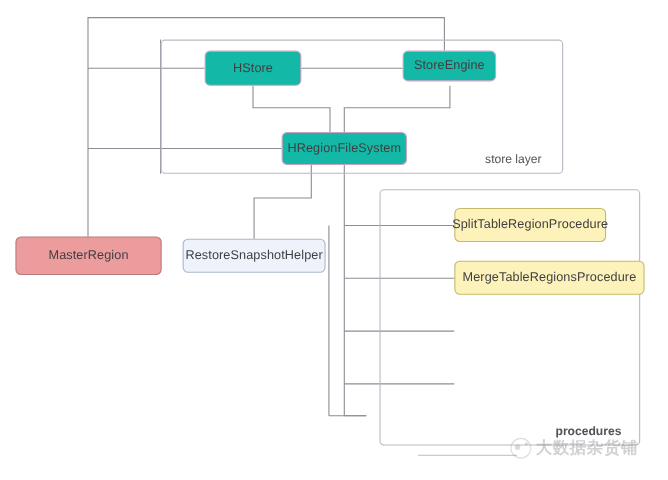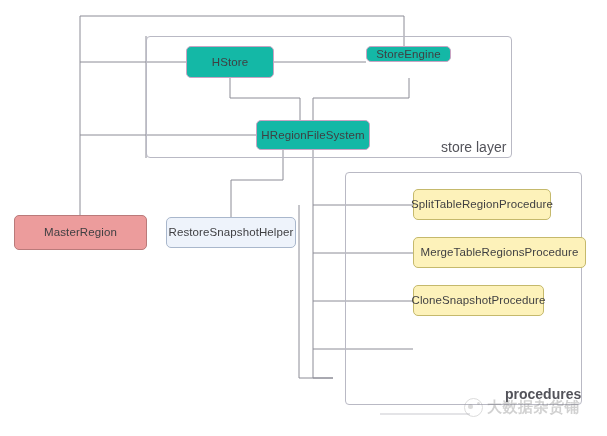--- a/index.html
+++ b/index.html
@@ -57,21 +57,21 @@
   }
   .group-box {
     position: absolute;
     box-sizing: border-box;
     border: 1px solid #b9b9c4;
     border-radius: 4px;
     background: transparent;
   }
   .group-label {
     position: absolute;
-    font-size: 14px;
+    font-size: 11px;
     color: #53535a;
     white-space: nowrap;
   }
   .watermark {
     position: absolute;
     display: flex;
     align-items: center;
     gap: 4px;
     opacity: 0.30;
     filter: grayscale(1);
@@ -153,21 +153,21 @@
   <div class="group-box" style="left:146px; top:36px; width:366px; height:122px;"></div>
   <div class="group-label" style="left:441px; top:139px;">store layer</div>
 
   <div class="group-box" style="left:345px; top:172px; width:237px; height:233px;"></div>
   <div class="group-label" style="left:505px; top:386px;font-weight:bold;">procedures</div>
 
   <div class="node node-pink" style="left:186px; top:46px; width:88px; height:32px;">
     <span>HStore</span>
   </div>
 
-  <div class="node node-pink" style="left:366px; top:46px; width:85px; height:16px;">
+  <div class="node node-pink" style="left:366px; top:46px; width:85px; height:28px;">
     <span>StoreEngine</span>
   </div>
 
   <div class="node node-pink" style="left:256px; top:120px; width:114px; height:30px;">
     <span>HRegionFileSystem</span>
   </div>
 
   <div class="node node-red" style="left:14px; top:215px; width:133px; height:35px;">
     <span>MasterRegion</span>
   </div>
@@ -177,23 +177,20 @@
   </div>
 
   <div class="node node-yellow" style="left:413px; top:189px; width:138px; height:31px;">
     <span>SplitTableRegionProcedure</span>
   </div>
 
   <div class="node node-yellow" style="left:413px; top:237px; width:173px; height:31px;">
     <span>MergeTableRegionsProcedure</span>
   </div>
 
-  <div class="node node-yellow" style="left:413px; top:285px; width:131px; height:31px;">
-    <span>CloneSnapshotProcedure</span>
-  </div>
 
 
   <div class="watermark" style="left:464px; top:398px;">
     <span class="wm-logo"></span>
     <span class="wm-text">大数据杂货铺</span>
   </div>
 
 </div>
 
 </body></html>

